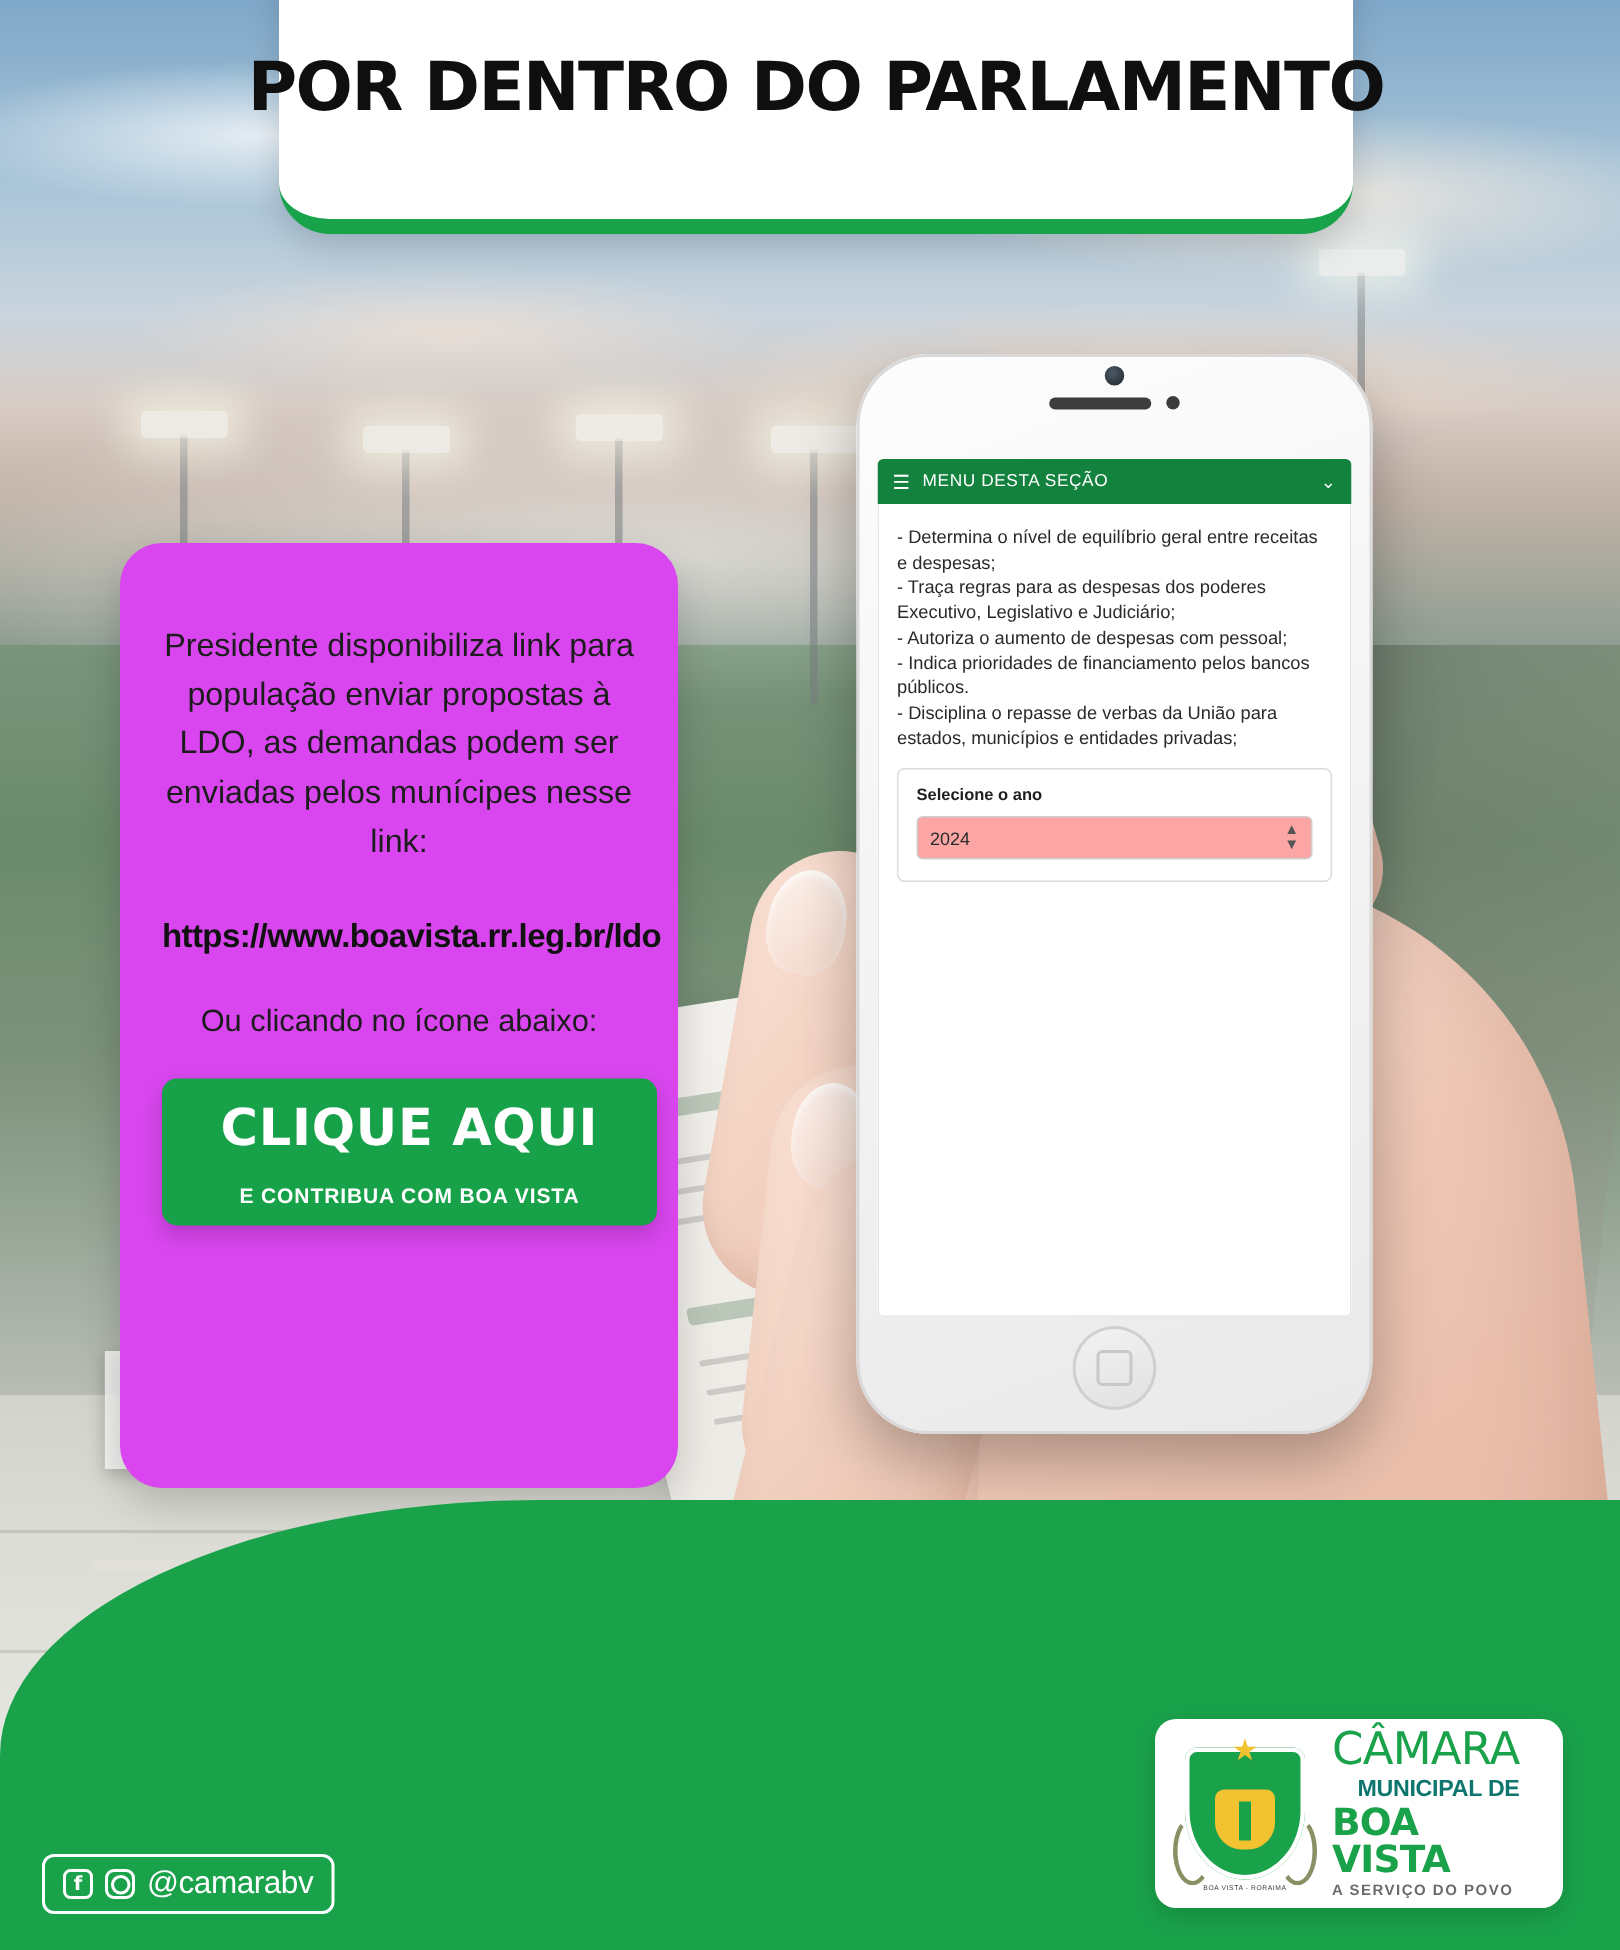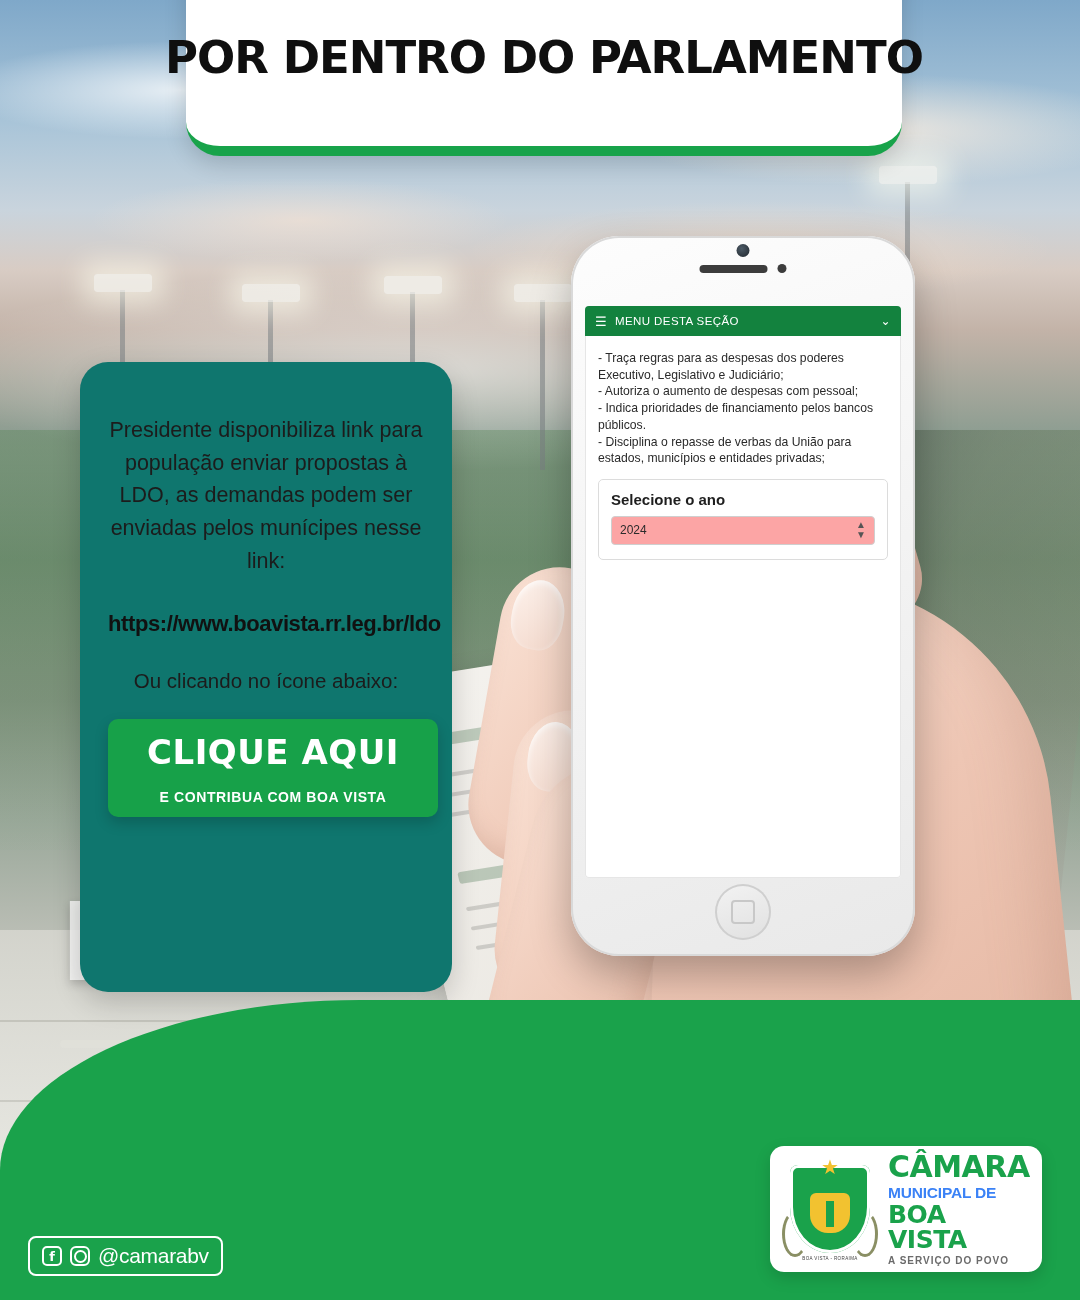--- a/index.html
+++ b/index.html
@@ -169,21 +169,21 @@
     font-weight: bold;
     color: #0f0f0f;
     white-space: nowrap;
   }
 
   
   .info-card {
     position: absolute;
     left: 80px; top: 362px;
     width: 372px; height: 630px;
-    background: #0f766e;
+    background: #d946ef;
     border-radius: 28px;
     box-shadow: 0 10px 28px rgba(0,0,0,.18);
     padding: 52px 28px 30px;
     text-align: center;
   }
   .info-card p.lead {
     font-size: 21.5px;
     line-height: 1.52;
     color: #1c1c1c;
   }
@@ -370,21 +370,21 @@
   .screen-body .desc span { display: block; }
 
   .year-box {
     margin-top: 12px;
     border: 1px solid #dcdcdc;
     border-radius: 5px;
     padding: 11px 12px 14px;
     background: #fff;
   }
   .year-box .year-label {
-    font-size: 15px;
+    font-size: 11px;
     font-weight: bold;
     color: #1e1e1e;
     margin-bottom: 8px;
   }
   .year-select {
     width: 100%;
     height: 29px;
     border: 1px solid #cfcfcf;
     border-radius: 4px;
     background: #fca5a5;
@@ -523,30 +523,31 @@
     transform: translateX(-50%);
     font-size: 4.5px;
     letter-spacing: .4px;
     color: #3c3c3c;
     white-space: nowrap;
   }
   .logo-text { line-height: 1; }
   .logo-text .l1 {
     font-family: "DejaVu Sans", sans-serif;
     font-size: 30px;
-    font-weight: bold;
+    font-weight: normal;
     color: #1aa24b;
     letter-spacing: -.5px;
   }
   .logo-text .l2 {
     font-size: 15.5px;
     font-weight: bold;
-    color: #3b82f6;
+    color: #0f766e;
     margin-top: 3px;
     letter-spacing: -.2px;
+    text-align: center;
   }
   .logo-text .l3 {
     font-family: "DejaVu Sans", sans-serif;
     font-size: 25px;
     font-weight: bold;
     color: #1aa24b;
     margin-top: 2px;
     letter-spacing: -.5px;
   }
   .logo-text .l4 {
@@ -620,20 +621,21 @@
     <div class="screen">
 
       <div class="menu-bar">
         <span class="burger">☰</span>
         <span>MENU DESTA SEÇÃO</span>
         <span class="chev">⌄</span>
       </div>
 
       <div class="screen-body">
         <div class="desc">
+          <span>- Determina o nível de equilíbrio geral entre receitas e despesas;</span>
           <span>- Traça regras para as despesas dos poderes Executivo, Legislativo e Judiciário;</span>
           <span>- Autoriza o aumento de despesas com pessoal;</span>
           <span>- Indica prioridades de financiamento pelos bancos públicos.</span>
           <span>- Disciplina o repasse de verbas da União para estados, municípios e entidades privadas;</span>
         </div>
 
         <div class="year-box">
           <div class="year-label">Selecione o ano</div>
           <div class="year-select">
             <span class="val">2024</span>

